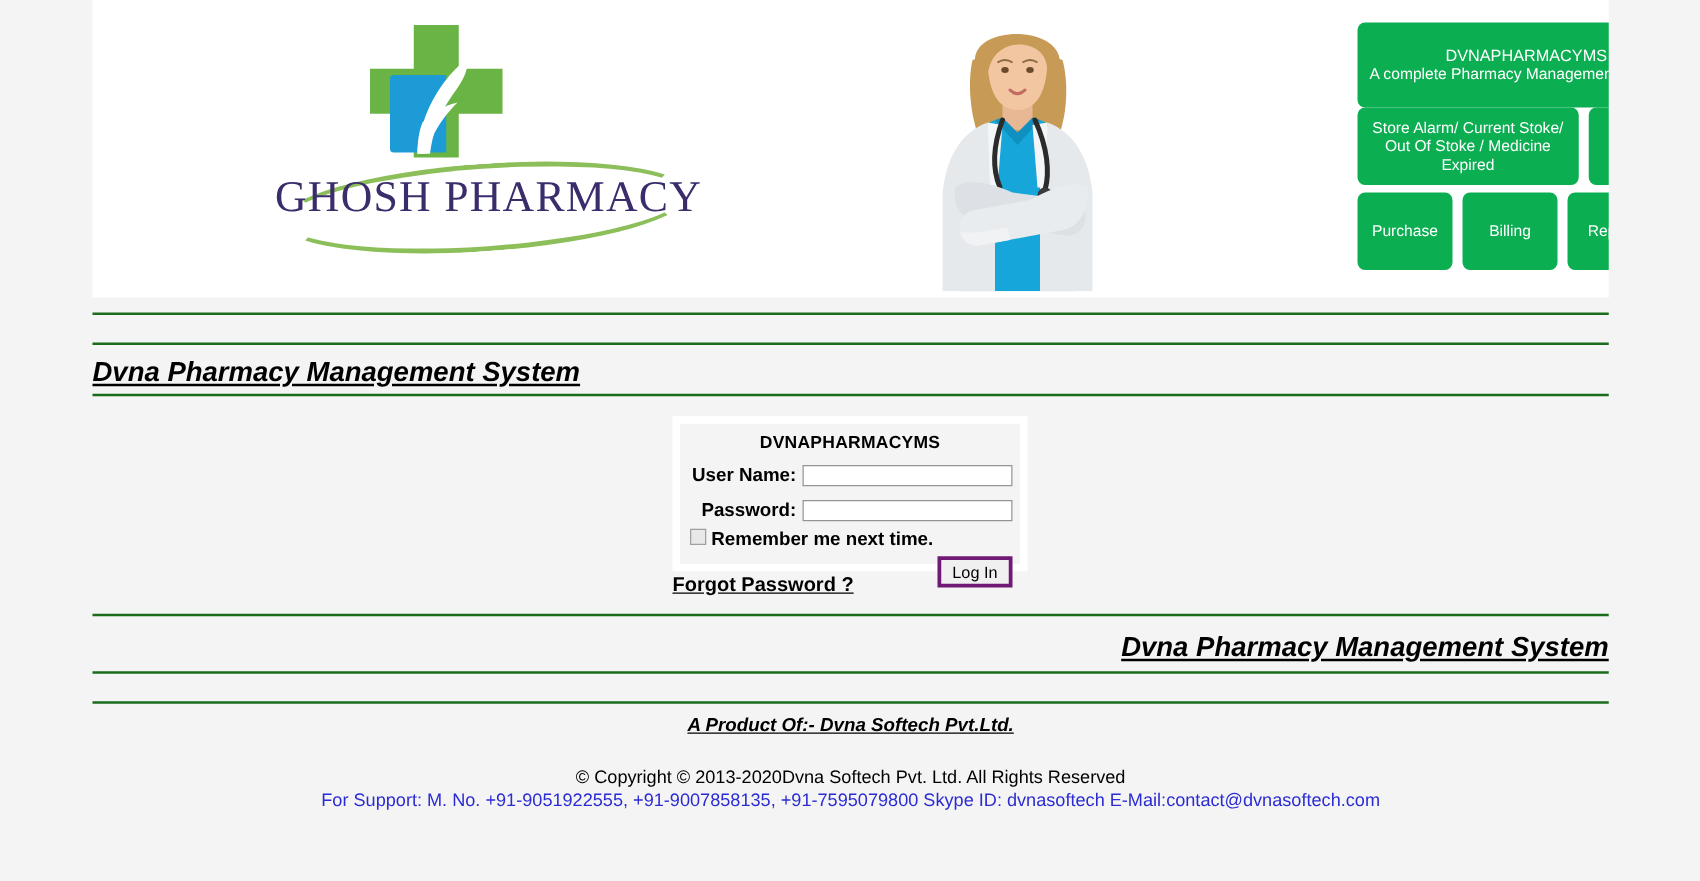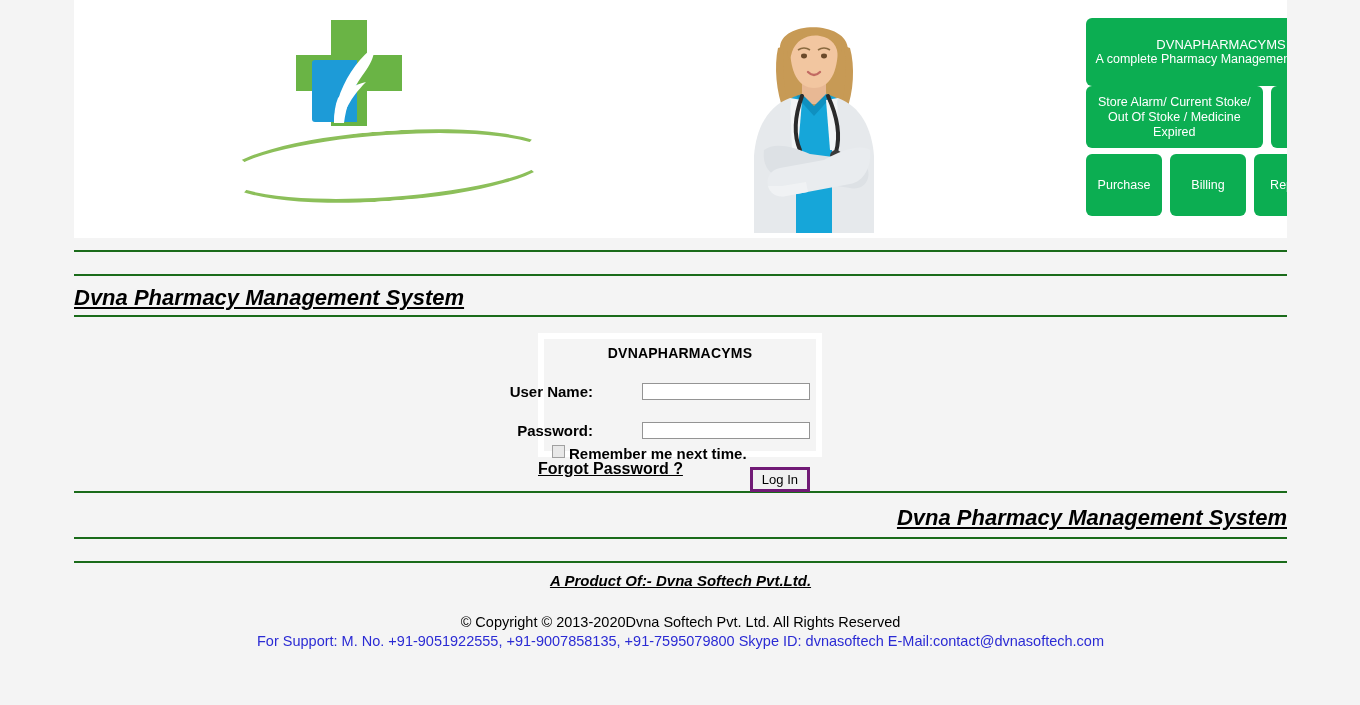--- a/index.html
+++ b/index.html
@@ -188,23 +188,22 @@
     font-weight: bold;
     font-size: 14px;
     color: #000;
     padding-top: 6px;
     letter-spacing: .2px;
   }
   .form-row {
     display: flex;
     align-items: flex-end;
     justify-content: flex-end;
-    margin-top: 22px;
+    margin-top: 11px;
     padding-right: 6px;
-    gap: 44px;
   }
   .form-label {
     font-weight: bold;
     font-size: 15px;
     color: #000;
     margin-right: 5px;
     white-space: nowrap;
   }
   .form-input {
     width: 168px;
@@ -303,20 +302,21 @@
         <div class="cross-h"></div>
         <div class="cross-v"></div>
         <div class="cross-blue"></div>
         <svg class="person-white" viewBox="0 0 46 78">
           <path d="M40 4 C26 16 14 34 8 54 C5 64 4 72 4 77 L14 77 C16 60 22 44 32 30 C38 22 43 14 44 6 Z" fill="#ffffff"></path>
           <path d="M8 52 C16 44 26 38 36 36 C28 44 20 54 15 66 C12 72 11 75 10 77 L4 77 C4 68 5 59 8 52 Z" fill="#ffffff"></path>
           <circle cx="34" cy="20" r="3.4" fill="#ffffff"></circle>
         </svg>
       </div>
       <div class="logo-swoosh"></div>
+      <div class="logo-text">GHOSH PHARMACY</div>
     </div>
 
     <div class="photo">
       <svg viewBox="0 0 180 233" width="180" height="233">
         <rect x="0" y="0" width="180" height="233" fill="#ffffff"></rect>
 
         <path d="M56 48 C56 20 124 20 124 50 C126 76 122 96 116 112 L64 112 C58 96 54 74 56 48 Z" fill="#c79a55"></path>
 
         <path d="M78 72 h24 v26 c0 8 -24 8 -24 0 Z" fill="#e8b894"></path>
 

